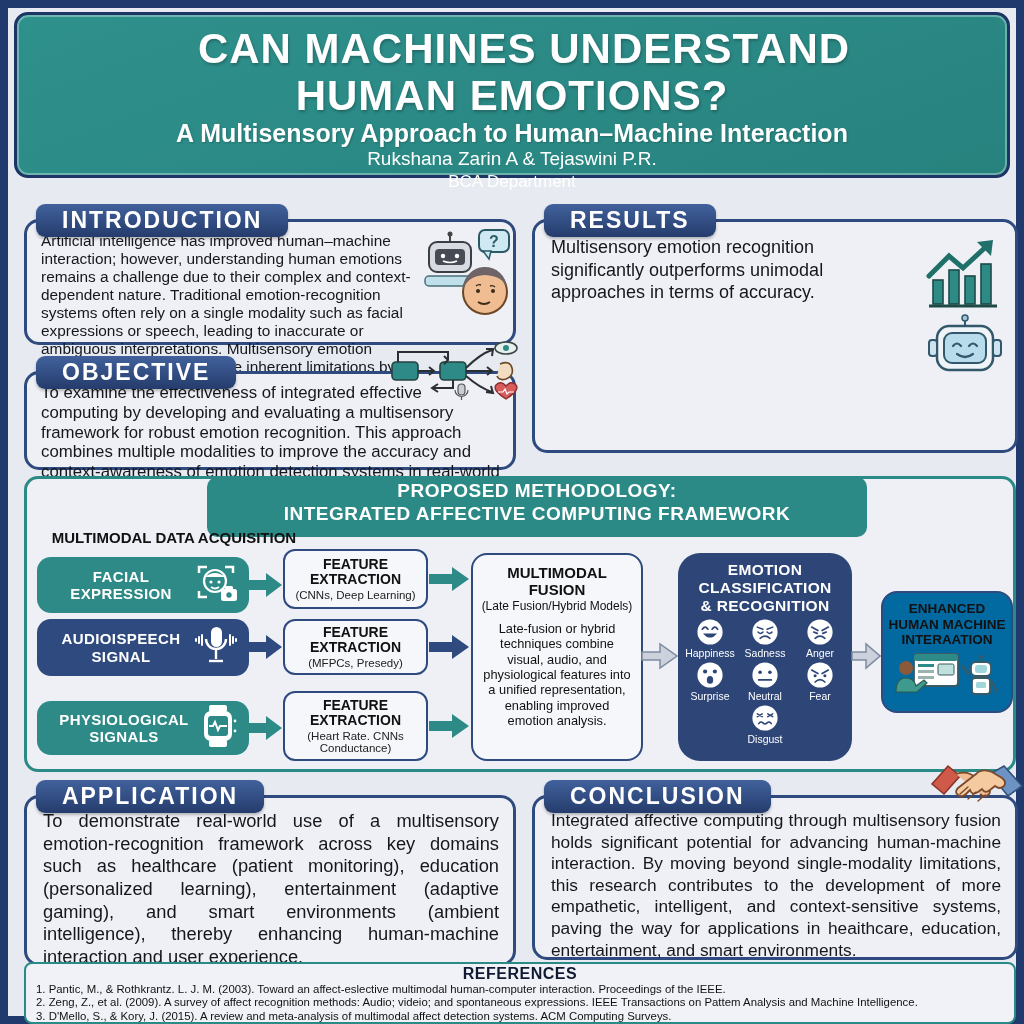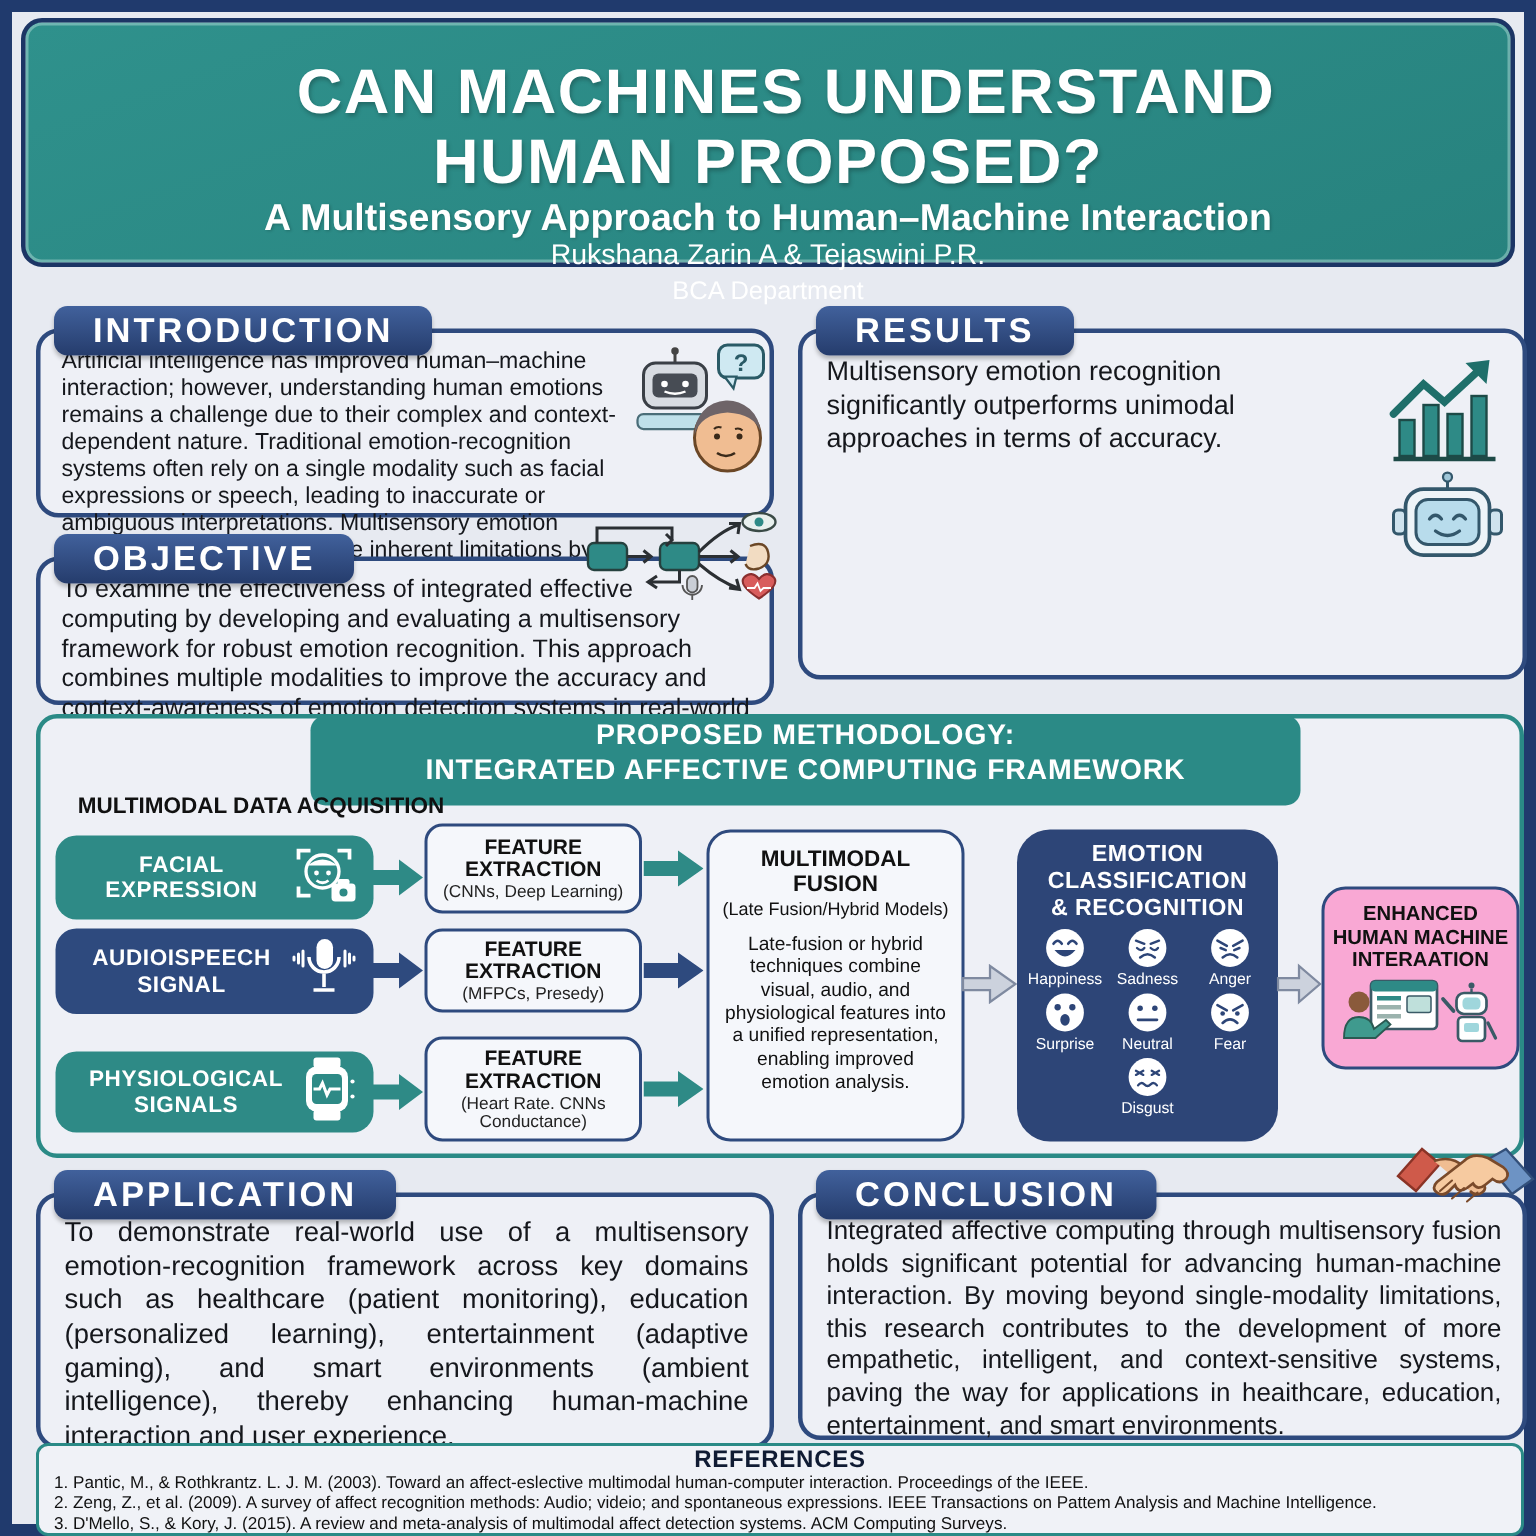--- a/index.html
+++ b/index.html
@@ -3,21 +3,21 @@
 <meta charset="utf-8">
 <style>
   html,body{margin:0;padding:0;}
   body{width:1024px;height:1024px;overflow:hidden;font-family:"Liberation Sans",sans-serif;}
   .poster{position:relative;width:1024px;height:1024px;box-sizing:border-box;
     background:#e7eaf1;border:8px solid #203a6d;}
   
   .hdr{position:absolute;left:6px;top:4px;width:996px;height:166px;box-sizing:border-box;
     background:linear-gradient(160deg,#2f918c,#27827e);border:3px solid #1c3565;border-radius:14px;
     box-shadow:inset 0 0 0 2px rgba(190,228,225,.45);color:#fff;text-align:center;}
-  .hdr .t1{font-size:42px;font-weight:700;letter-spacing:1px;margin-top:22px;line-height:1.15;
+  .hdr .t1{font-size:42px;font-weight:700;letter-spacing:1px;margin-top:10px;line-height:1.15;
     text-shadow:1px 2px 3px rgba(0,0,0,.25);padding-left:24px;}
   .hdr .t2{font-size:42px;font-weight:700;letter-spacing:1px;line-height:1.1;
     text-shadow:1px 2px 3px rgba(0,0,0,.25);}
   .hdr .sub{font-size:25px;font-weight:700;margin-top:0;text-shadow:1px 1px 2px rgba(0,0,0,.2);}
   .hdr .auth{font-size:19px;margin-top:0;}
   .hdr .dept{font-size:17px;margin-top:2px;}
   
   .sec{position:absolute;}
   .sec .box{position:absolute;left:0;right:0;top:15px;bottom:0;background:#eef0f6;
     border:3px solid #2e4a7e;border-radius:15px;box-sizing:border-box;}
@@ -50,41 +50,41 @@
   .fusion .ft{font-weight:700;font-size:15px;line-height:1.1;}
   .fusion .fs{font-size:12px;margin-top:1px;}
   .fusion .fb{font-size:12.8px;line-height:1.2;margin-top:8px;}
   .emo{position:absolute;left:651px;top:74px;width:174px;height:208px;background:#2d4577;
     border-radius:22px;color:#fff;text-align:center;box-sizing:border-box;padding:8px 4px 2px;}
   .emo .et{font-weight:700;font-size:15.5px;line-height:1.15;letter-spacing:.3px;margin:0 14px 4px;}
   .emo-grid{display:flex;flex-wrap:wrap;justify-content:center;}
   .emo-cell{width:55px;display:flex;flex-direction:column;align-items:center;margin-bottom:2px;}
   .emo-cell svg{width:28px;height:28px;}
   .emo-cell .el{font-size:10.5px;margin-top:1px;}
-  .outbox{position:absolute;left:854px;top:112px;width:132px;height:122px;background:#f9a8d4;
+  .outbox{position:absolute;left:854px;top:112px;width:132px;height:122px;background:#0369a1;
     border:2.5px solid #2e4a7e;border-radius:16px;box-sizing:border-box;text-align:center;
     padding-top:8px;}
   .outbox .ot{font-weight:700;font-size:13.5px;line-height:1.15;color:#111;}
   .arrow{position:absolute;}
   
   .refs{position:absolute;left:16px;top:954px;width:992px;height:62px;box-sizing:border-box;
     background:#f0f2f7;border:2.5px solid #2a8a86;border-radius:8px;padding:1px 10px;}
   .refs .rh{text-align:center;font-weight:700;font-size:16px;color:#101b33;letter-spacing:.5px;}
   .refs .ri{font-size:11.4px;color:#111;line-height:1.18;}
   
   .icn{position:absolute;}
 </style>
 </head>
 <body>
 
 <div class="poster">
 
   <div class="hdr">
     <div class="t1">CAN MACHINES UNDERSTAND</div>
-    <div class="t2">HUMAN PROPOSED?</div>
+    <div class="t2">HUMAN EMOTIONS?</div>
     <div class="sub">A Multisensory Approach to Human–Machine Interaction</div>
     <div class="auth">Rukshana Zarin A &amp; Tejaswini P.R.</div>
     <div class="dept">BCA Department</div>
   </div>
 
   <div class="sec" style="left:16px;top:196px;width:492px;height:141px;">
     <div class="pill">INTRODUCTION</div>
     <div class="box">
       <div class="body-txt" style="left:14px;right:86px;top:10px;font-size:15.4px;line-height:1.17;">Artificial intelligence has improved human–machine interaction; however, understanding human emotions remains a challenge due to their complex and context-dependent nature. Traditional emotion-recognition systems often rely on a single modality such as facial expressions or speech, leading to inaccurate or ambiguous interpretations. Multisensory emotion recognition aims to overcome inherent limitations by integrating multiple human signals.</div>
       <div class="icn" style="right:2px;top:6px;">

